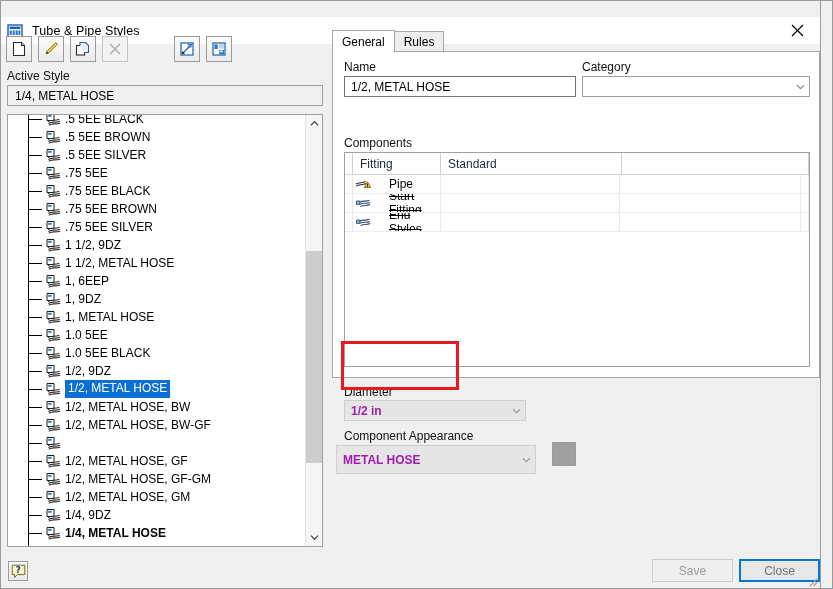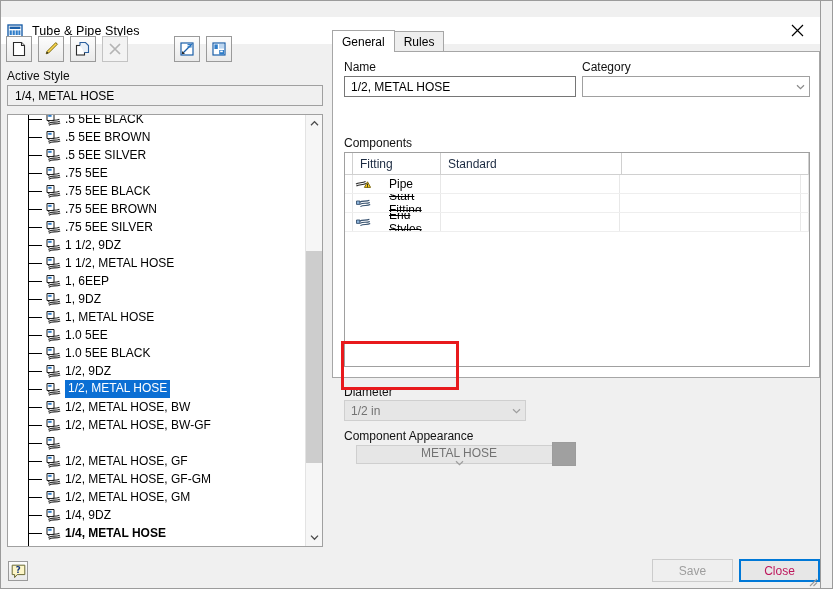--- a/index.html
+++ b/index.html
@@ -151,21 +151,21 @@
   .combo {
     position: absolute; border: 1px solid #a0a0a0; background: #ffffff;
     display: flex; align-items: center; padding-left: 6px;
     font-size: 12px; color: #000;
   }
   .combo > .combo-val { flex: 1 1 auto; }
   .combo-arrow {
     width: 17px; height: 100%;
     display: flex; align-items: center; justify-content: center;
   }
-  .combo.disabled { background: #e6e6e6; border-color: #cfcfcf; color: #737373; }
+  .combo.disabled { background: #e6e6e6; border-color: #cfcfcf; color: #a21caf; font-weight: bold; }
 
   
   #grid {
     position: absolute; left: 11px; top: 100px; width: 466px; height: 215px;
     border: 1px solid #a0a0a0; background: #ffffff; overflow: hidden;
   }
   #grid-head {
     display: flex; height: 22px; background: #ffffff;
     border-bottom: 1px solid #d0d0d0;
     justify-content: center;
@@ -217,21 +217,21 @@
   }
   .dlg-btn {
     position: absolute; top: 4px; width: 81px; height: 23px;
     display: flex; align-items: center; justify-content: center;
     font-size: 12px; cursor: default;
   }
   #btn-save {
     right: 87px; border: 1px solid #cccccc; background: #efefef; color: #9d9d9d;
   }
   #btn-close {
-    right: 0px; border: 2px solid #0078d7; background: #e7e7e7; color: #be185d;
+    right: 0px; border: 2px solid #0078d7; background: #e7e7e7; color: #737373;
   }
   #grip {
     position: absolute; right: 2px; bottom: 2px; width: 12px; height: 12px;
   }
   #right-edge {
     position: absolute; right: 0; top: 0; width: 13px; height: 589px;
     background: #f0f0f0; border-left: 1px solid #9b9b9b;
   }
   #win-border {
     position: absolute; left: 0; top: 0; width: 833px; height: 589px;
@@ -722,21 +722,21 @@
     <div class="combo disabled" style="left:12px; top:370px; width:182px; height:21px; position:absolute;">
       <span class="combo-val">1/2 in</span>
       <span class="combo-arrow">
         <svg width="9" height="6" viewBox="0 0 9 6">
             <path d="M1 1.2 L4.5 4.6 L8 1.2" stroke="#9e9e9e" stroke-width="1.2" fill="none"></path>
           </svg>
       </span>
     </div>
 
     <div class="fld-label" style="left:12px; top:399px; position:absolute;">Component Appearance</div>
-    <div class="combo disabled" style="left:24px; top:415px; width:200px; height:19px; position:absolute;flex-direction:column;">
+    <div class="combo disabled" style="left:4px; top:415px; width:200px; height:29px; position:absolute;">
       <span class="combo-val">METAL HOSE</span>
       <span class="combo-arrow">
         <svg width="9" height="6" viewBox="0 0 9 6">
             <path d="M1 1.2 L4.5 4.6 L8 1.2" stroke="#9e9e9e" stroke-width="1.2" fill="none"></path>
           </svg>
       </span>
     </div>
     <div id="appearance-swatch" style="position:absolute; left:220px; top:412px; width:24px; height:24px; border:1px solid #9c9c9c; background:#a0a0a0;"></div>
   </div>
 

